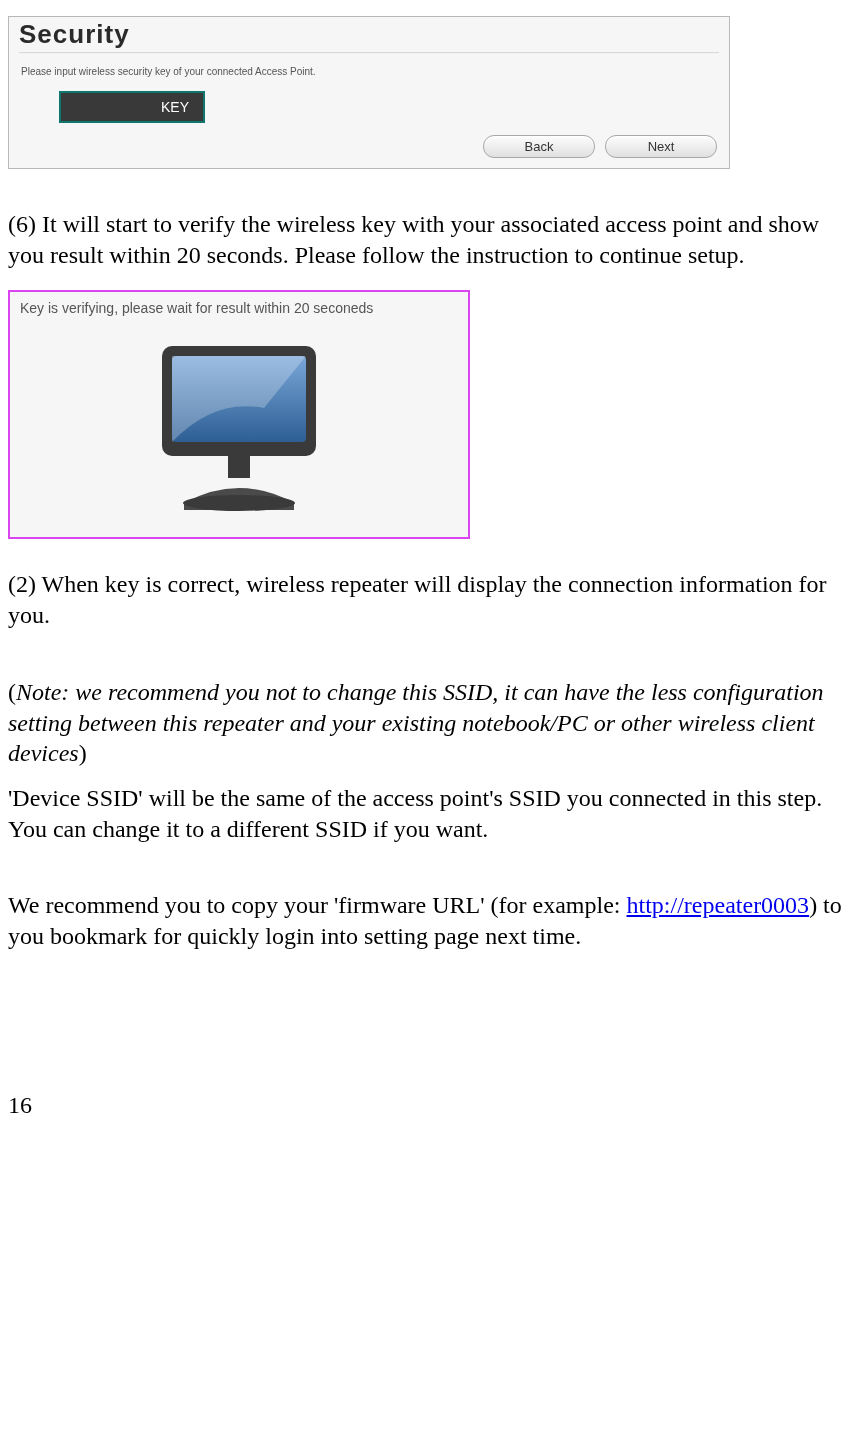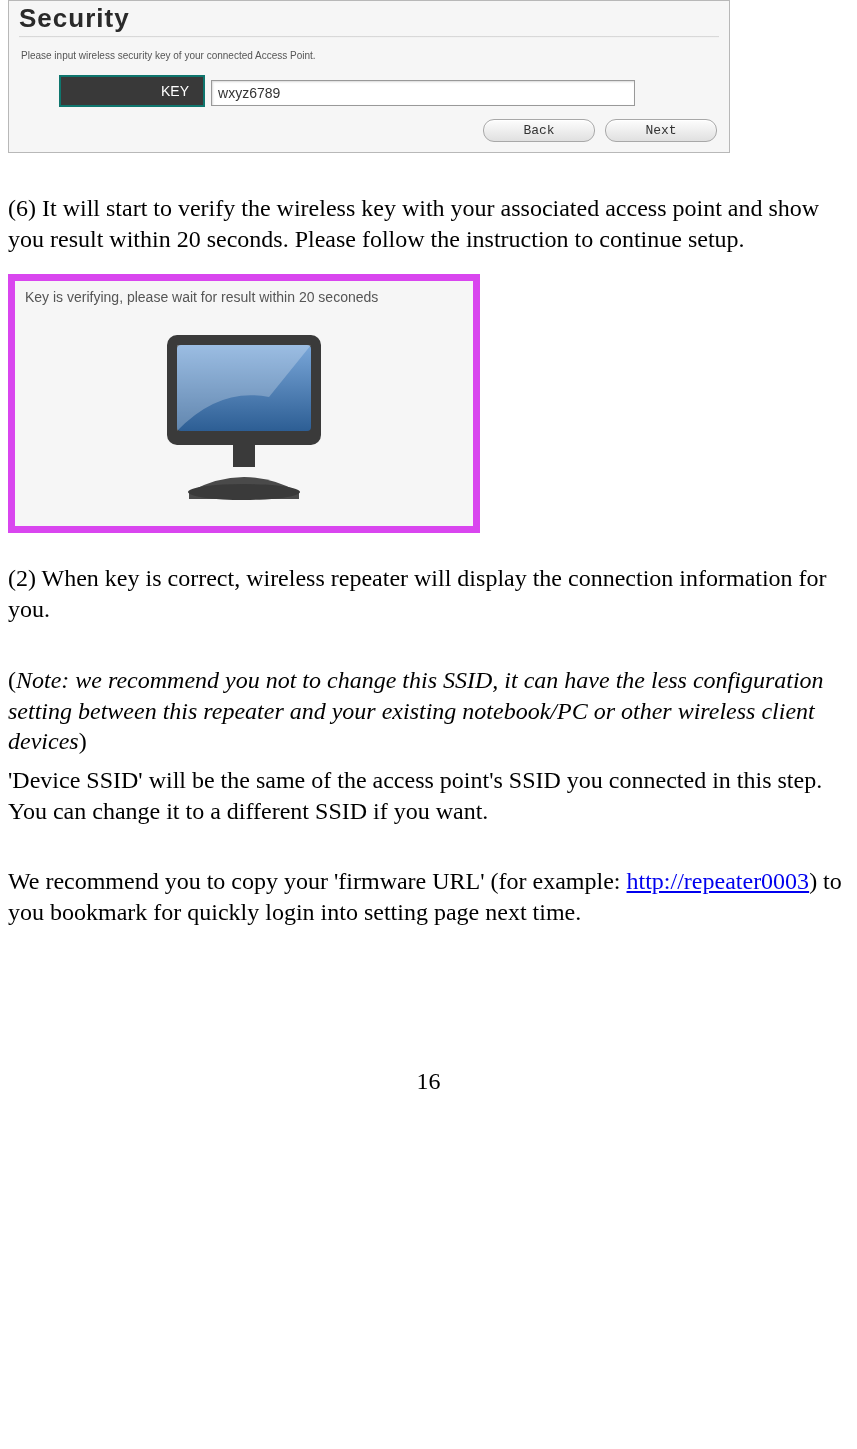--- a/index.html
+++ b/index.html
@@ -5,21 +5,21 @@
   body {
     margin: 0;
     padding: 0;
     font-family: "Times New Roman", Times, serif;
     font-size: 24px;
     color: #000;
     background: #fff;
     width: 857px;
   }
   .page {
-    padding: 0 8px;
+    padding: 16px 8px;
     box-sizing: border-box;
   }
 
   
   .shot1 {
     width: 720px;
     border: 1px solid #b8b8b8;
     background: #f6f6f6;
     margin-bottom: 40px;
   }
@@ -72,80 +72,76 @@
     color: #333;
     box-shadow: inset 1px 1px 2px rgba(0,0,0,0.15);
   }
   .btn-row {
     display: flex;
     justify-content: flex-end;
     padding: 0 12px 10px 12px;
     gap: 10px;
   }
   .btn {
-    font-family: Liberation Mono, monospace;
+    font-family: Liberation Sans, sans-serif;
     font-size: 13px;
     color: #333;
     padding: 3px 0;
     width: 110px;
     text-align: center;
     background: linear-gradient(#fdfdfd,#e0e0e0);
     border: 1px solid #a8a8a8;
     border-radius: 11px;
     box-shadow: inset 0 1px 0 #fff;
     cursor: pointer;
   }
 
   
   .shot2 {
     width: 458px;
-    border: 7px solid #d946ef;
+    border: 2px solid #d946ef;
     background: #f6f6f6;
     margin: 20px 0 30px 0;
   }
   .shot2-sub {
     font-family: Tahoma, Arial, sans-serif;
     font-size: 14px;
     color: #555;
     padding: 8px 10px 10px 10px;
   }
   .monitor-wrap {
     display: flex;
     justify-content: center;
     padding: 12px 0 24px 0;
   }
 
   
-  .para { margin: 8px 0 6px 0; line-height: 1.28; }
+  .para { margin: 14px 0 6px 0; line-height: 1.28; }
   .gap  { height: 26px; }
   .italic { font-style: italic; }
   a.link { color: #0000ee; }
   .pagenum {
-    text-align: center;
     font-size: 24px;
     margin-top: 140px;
     margin-bottom: 28px;
   }
 </style>
 </head>
 <body>
 
 <div class="page">
 
   <div class="shot1">
     <div class="shot1-hdr">
       <span class="shot1-title">Security</span>
     </div>
     <div class="shot1-hr"></div>
     <div class="shot1-sub">Please input wireless security key of your connected Access Point.</div>
     <div class="key-row">
       <div class="key-label-box">KEY</div>
-      <div class="key-input">
-        <input type="text" value="wxyz6789" style="">
-      </div>
     </div>
     <div class="btn-row">
       <div class="btn">Back</div>
       <div class="btn">Next</div>
     </div>
   </div>
 
   <p class="para">(6) It will start to verify the wireless key with your associated access point and show you result within 20 seconds. Please follow the instruction to continue setup.</p>
 
   <div class="shot2">

